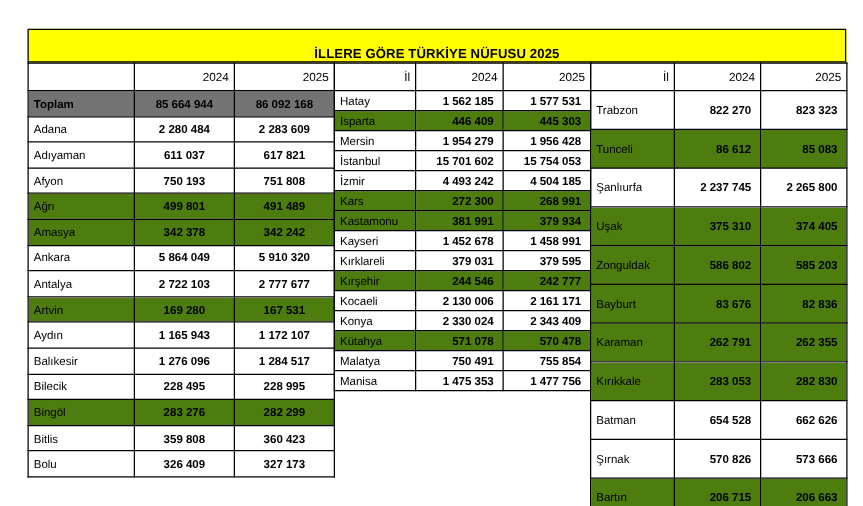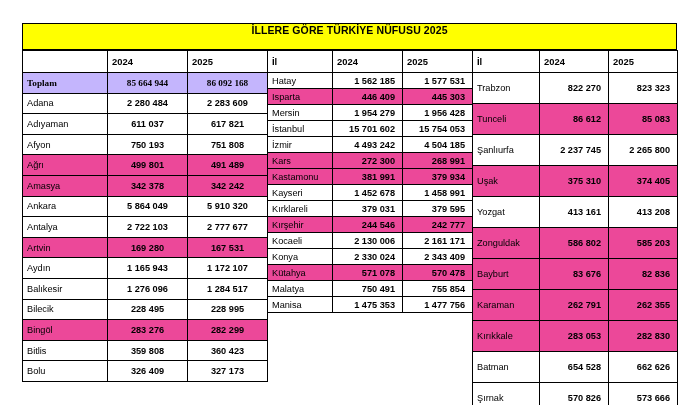--- a/index.html
+++ b/index.html
@@ -24,21 +24,21 @@
   #title-banner {
     position: absolute;
     left: 22px;
     top: 23px;
     width: 655px;
     height: 27px;
     background: #FFFF00;
     border: 1px solid #000000;
     box-sizing: border-box;
     display: flex;
-    align-items: flex-start;
+    align-items: flex-end;
     justify-content: center;
   }
   #title-banner .title-text {
     font-size: 10.5px;
     font-weight: bold;
     color: #000000;
     letter-spacing: 0.1px;
     white-space: nowrap;
   }
 
@@ -52,38 +52,38 @@
   }
   .grp td, .grp th {
     border: 1px solid #000000;
     padding: 0 4px;
     box-sizing: border-box;
     overflow: hidden;
     white-space: nowrap;
     font-weight: normal;
   }
   .grp th {
-    font-weight: bold;
-    text-align: left;
+    font-weight: normal;
+    text-align: right;
     font-size: 9.4px;
   }
   .grp td.name {
     text-align: left;
   }
   .grp td.num {
     font-weight: bold;
   }
 
   
   #group1 td.num { text-align: center; }
   
   #group2 td.num, #group3 td.num { text-align: right; padding-right: 7px; }
 
-  tr.hl td { background: #ec4899; margin-top: 44px; }
-  tr.total td { background: #c4b5fd; font-weight: bold; font-family: Liberation Serif, serif; }
+  tr.hl td { background: #4d7c0f; margin-top: 44px; }
+  tr.total td { background: #737373; font-weight: bold; }
   tr.total td.name { font-weight: bold; }
 
   
   #group1 { left: 22px; top: 50px; width: 245px; }
   #group1 col.c0 { width: 85px; }
   #group1 col.c1 { width: 80px; }
   #group1 col.c2 { width: 80px; }
   #group1 tr { height: 20.6px; }
   #group1 tr.hdr { height: 22px; }
 
@@ -323,25 +323,20 @@
         <tr>
           <td class="name">Şanlıurfa</td>
           <td class="num">2 237 745</td>
           <td class="num">2 265 800</td>
         </tr>
         <tr class="hl">
           <td class="name">Uşak</td>
           <td class="num">375 310</td>
           <td class="num">374 405</td>
         </tr>
-        <tr>
-          <td class="name">Yozgat</td>
-          <td class="num">413 161</td>
-          <td class="num">413 208</td>
-        </tr>
         <tr class="hl">
           <td class="name">Zonguldak</td>
           <td class="num">586 802</td>
           <td class="num">585 203</td>
         </tr>
         <tr class="hl">
           <td class="name">Bayburt</td>
           <td class="num">83 676</td>
           <td class="num">82 836</td>
         </tr>

